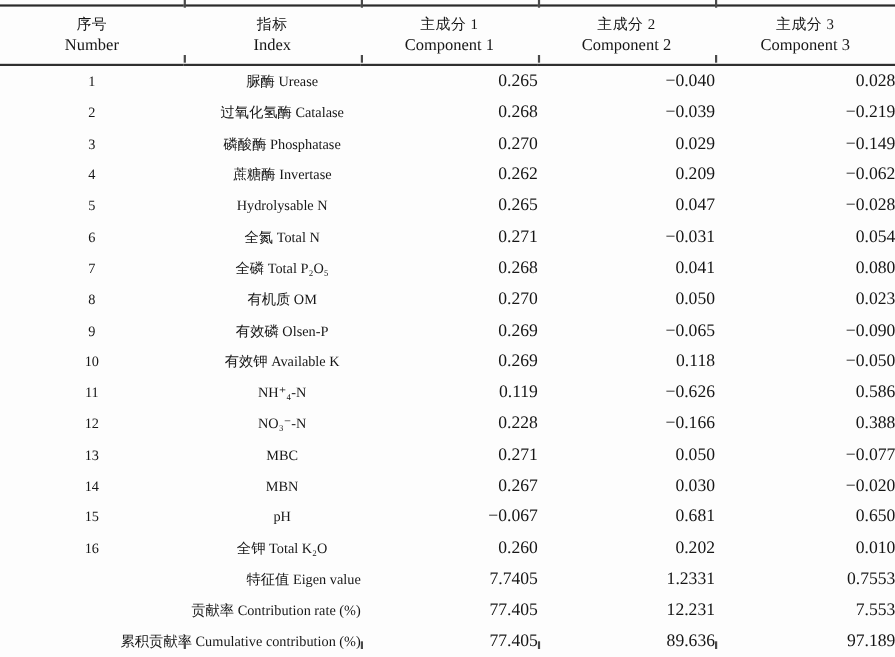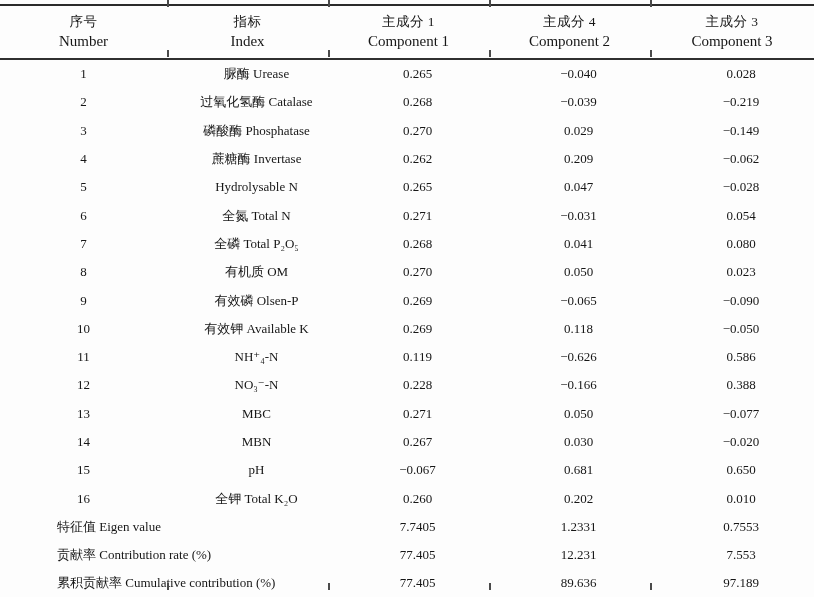--- a/index.html
+++ b/index.html
@@ -42,22 +42,22 @@
   .h-en{font-size:15px;line-height:18px;}
   tbody td{
     height:28.3px;
     font-size:13px;
     vertical-align:middle;
     padding:0;
     white-space:nowrap;
   }
   td.num{text-align:center;}
   td.idx{text-align:center;padding-left:18px;}
-  td.val{text-align:center;padding-left:18px;font-size:13px;}
-  td.sum{text-align:left;padding-left:57px;}
+  td.val{text-align:right;padding-left:18px;font-size:16px;}
+  td.sum{text-align:right;}
   
   .tick{
     position:absolute;
     width:1.5px;height:7px;
     background:#4a4a4a;
   }
   .tick.t-top{top:0;}
   .tick.t-mid{top:50px;}
   .tick.t-bot{top:583px;}
   .tx1{left:167px;} .tx2{left:328px;} .tx3{left:489px;} .tx4{left:650px;}
@@ -83,21 +83,21 @@
         </th>
         <th>
           <div class="h-zh">指标</div>
           <div class="h-en">Index</div>
         </th>
         <th>
           <div class="h-zh">主成分 1</div>
           <div class="h-en">Component 1</div>
         </th>
         <th>
-          <div class="h-zh">主成分 4</div>
+          <div class="h-zh">主成分 2</div>
           <div class="h-en">Component 2</div>
         </th>
         <th>
           <div class="h-zh">主成分 3</div>
           <div class="h-en">Component 3</div>
         </th>
       </tr>
     </thead>
     <tbody>
       <tr>

